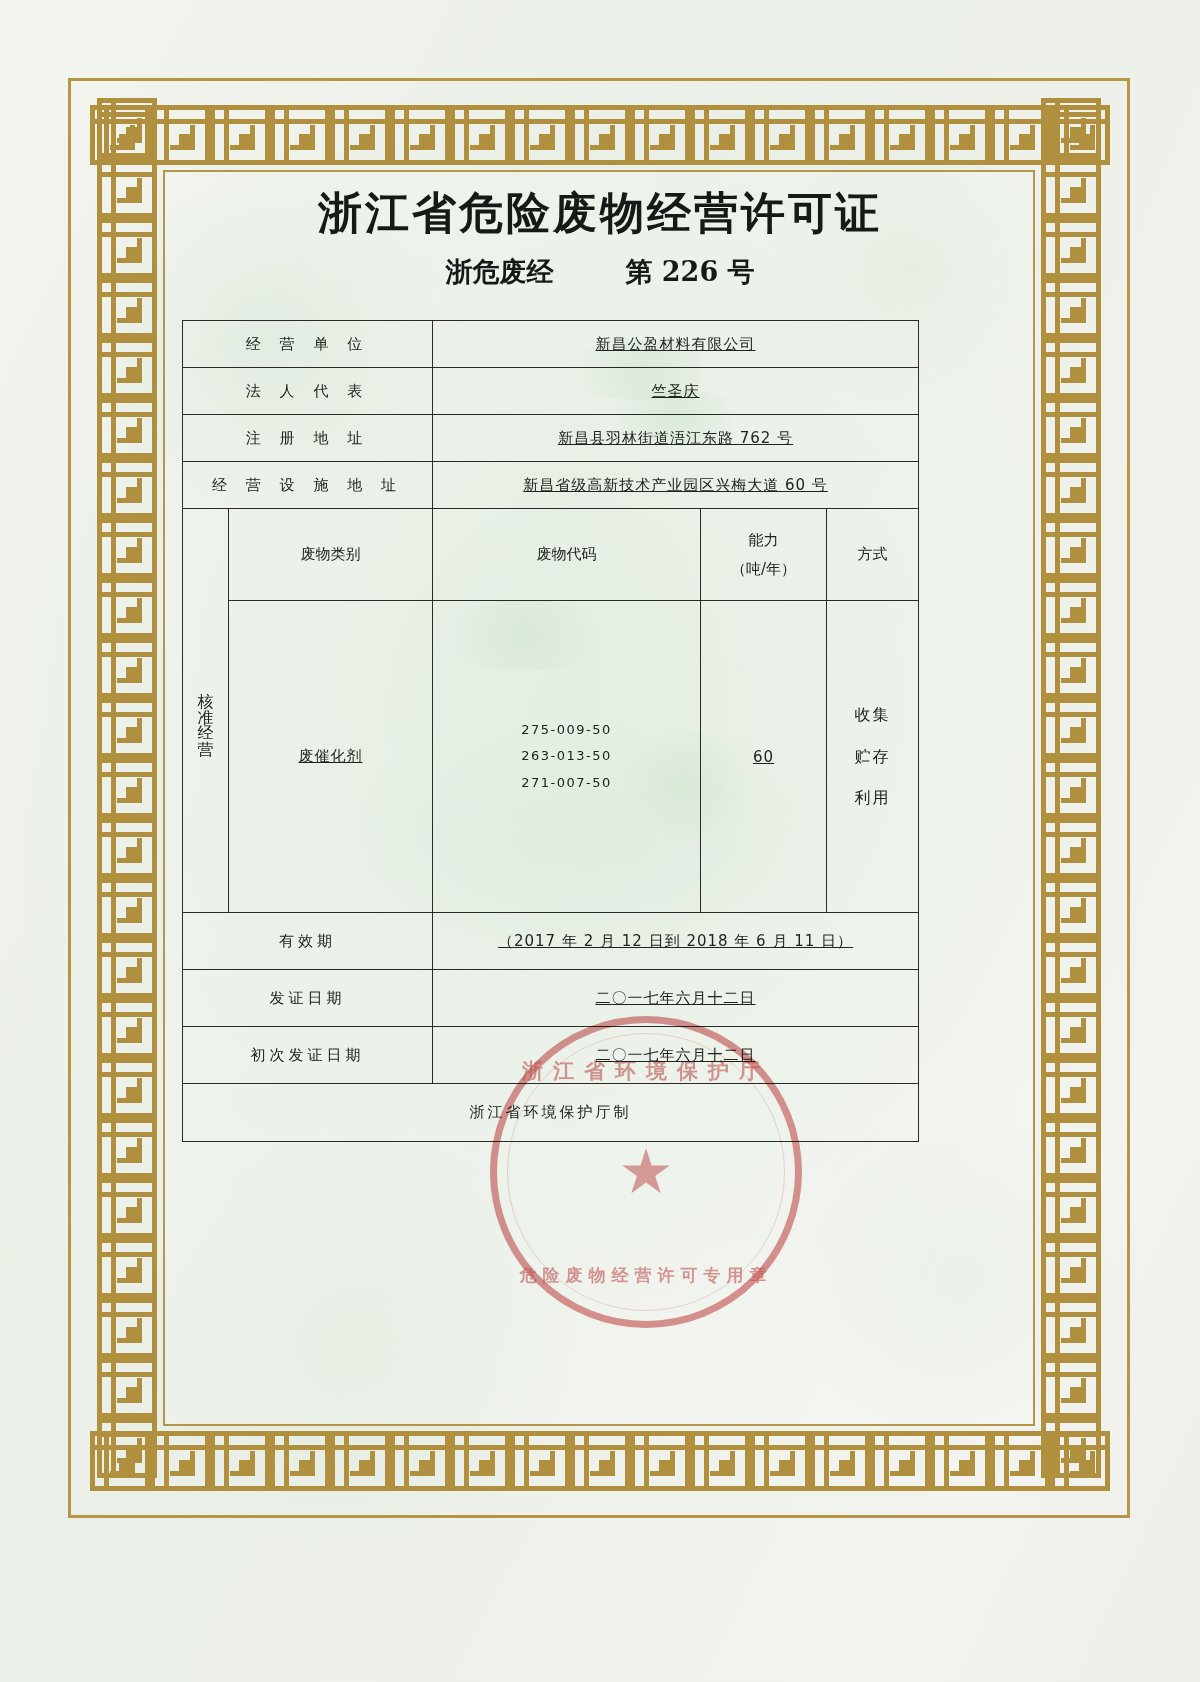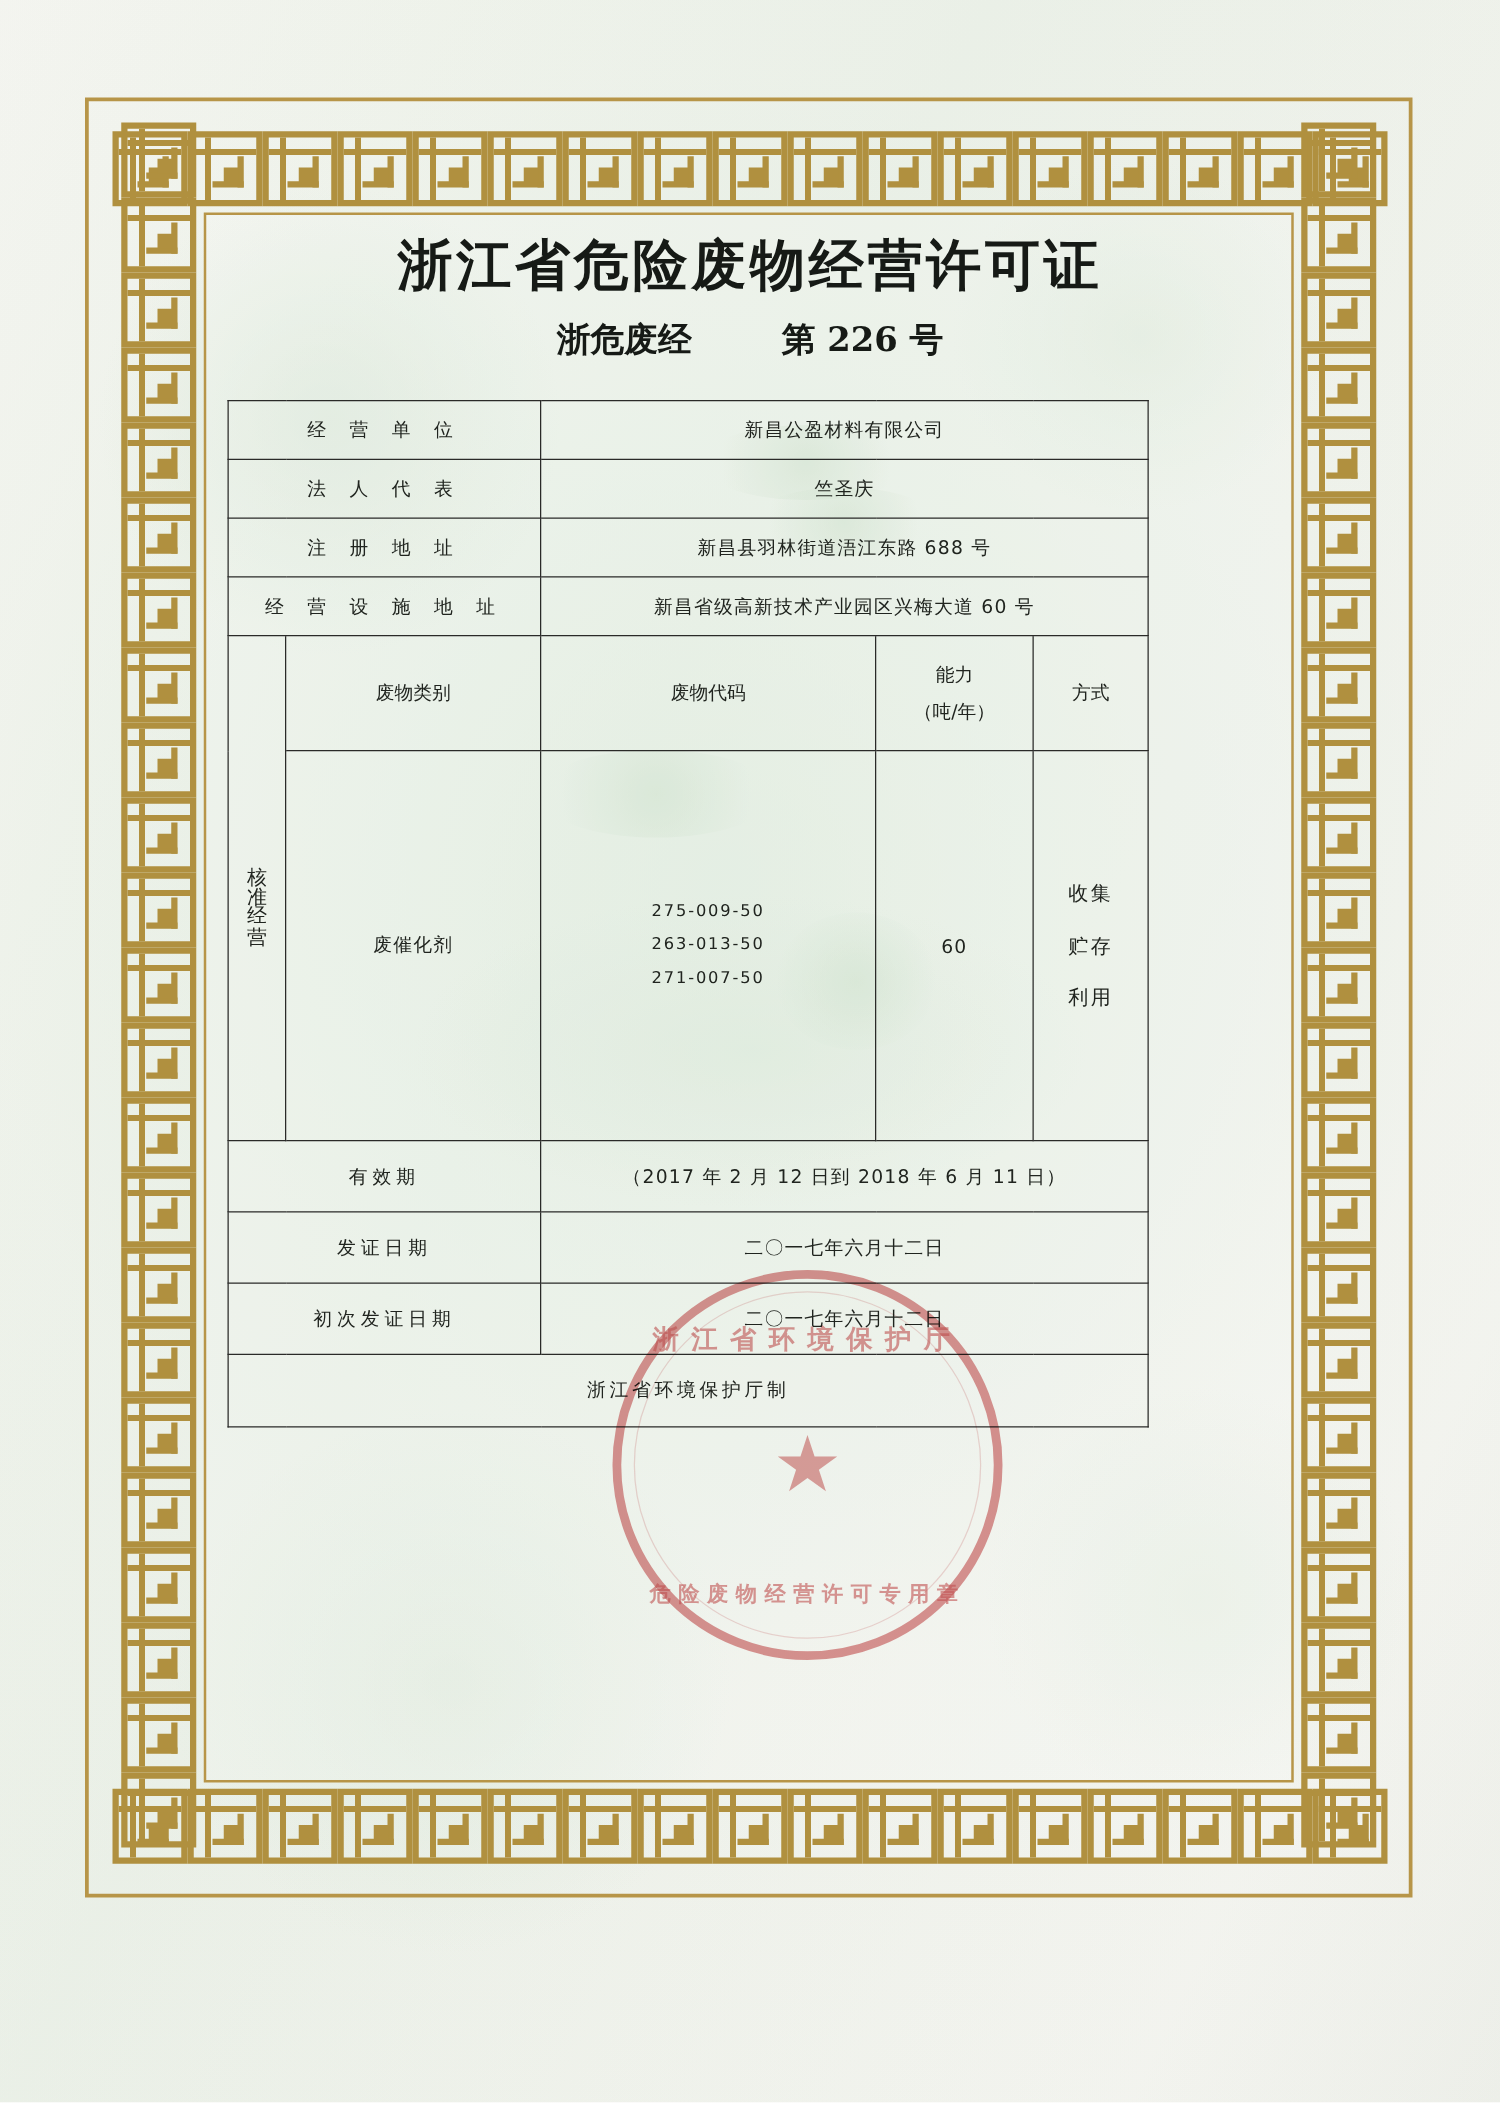--- a/index.html
+++ b/index.html
@@ -155,20 +155,21 @@
   }
   .lbl {
     font-size: 15px;
     letter-spacing: 7px;
     padding: 0 6px;
     white-space: nowrap;
   }
   .val {
     font-size: 15px;
     letter-spacing: 1px;
+    text-decoration: underline;
   }
   .rowh { height: 47px; }
 
   .vert {
     writing-mode: vertical-rl;
     text-orientation: upright;
     letter-spacing: 16px;
     font-size: 16px;
     line-height: 1;
     display: inline-block;
@@ -600,21 +601,21 @@
       <tr class="rowh">
         <td colspan="2" class="lbl">经 营 单 位</td>
         <td colspan="3" class="val">新昌公盈材料有限公司</td>
       </tr>
       <tr class="rowh">
         <td colspan="2" class="lbl">法 人 代 表</td>
         <td colspan="3" class="val">竺圣庆</td>
       </tr>
       <tr class="rowh">
         <td colspan="2" class="lbl">注 册 地 址</td>
-        <td colspan="3" class="val">新昌县羽林街道浯江东路 688 号</td>
+        <td colspan="3" class="val">新昌县羽林街道浯江东路 762 号</td>
       </tr>
       <tr class="rowh">
         <td colspan="2" class="lbl">经 营 设 施 地 址</td>
         <td colspan="3" class="val">新昌省级高新技术产业园区兴梅大道 60 号</td>
       </tr>
 
       <tr style="height:92px">
         <td rowspan="2">
           <span class="vert">核准经营</span>
         </td>

